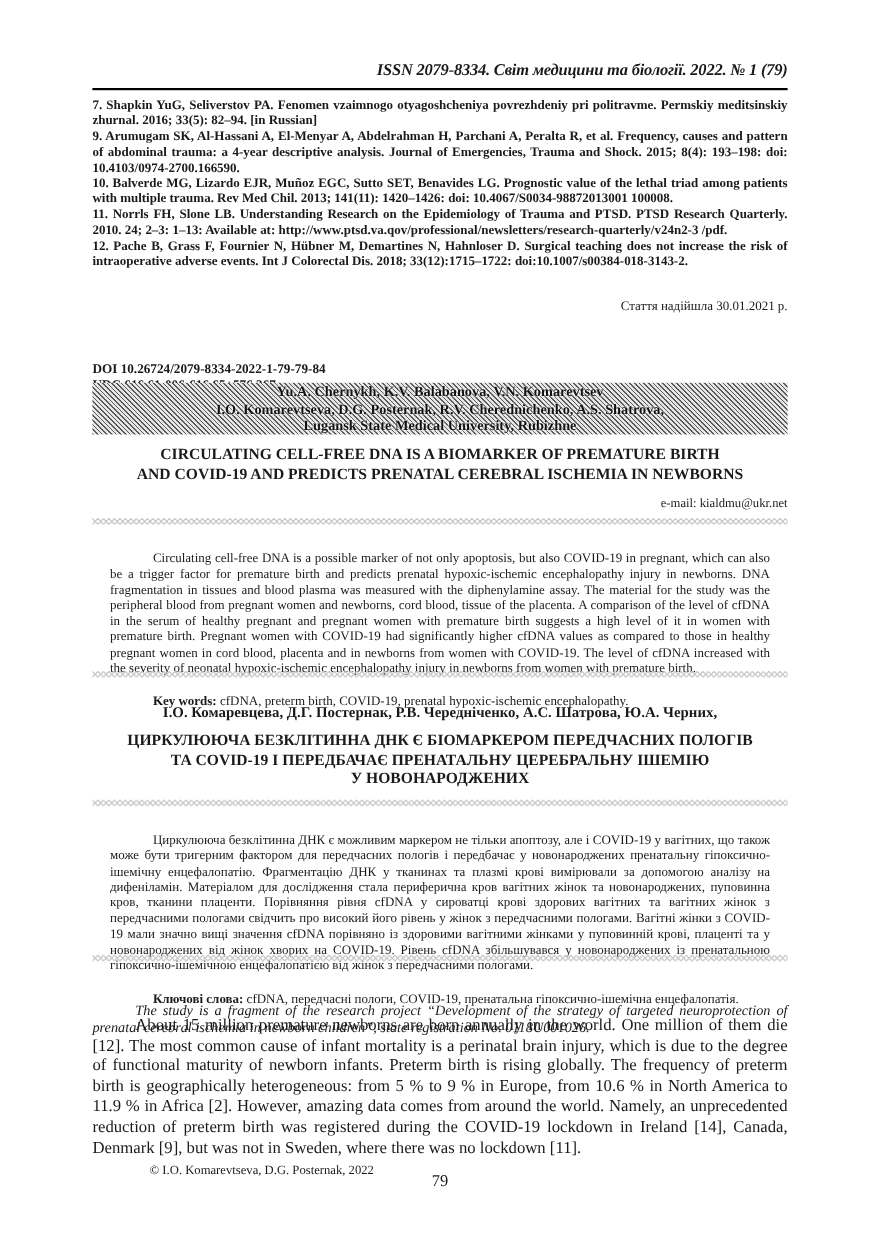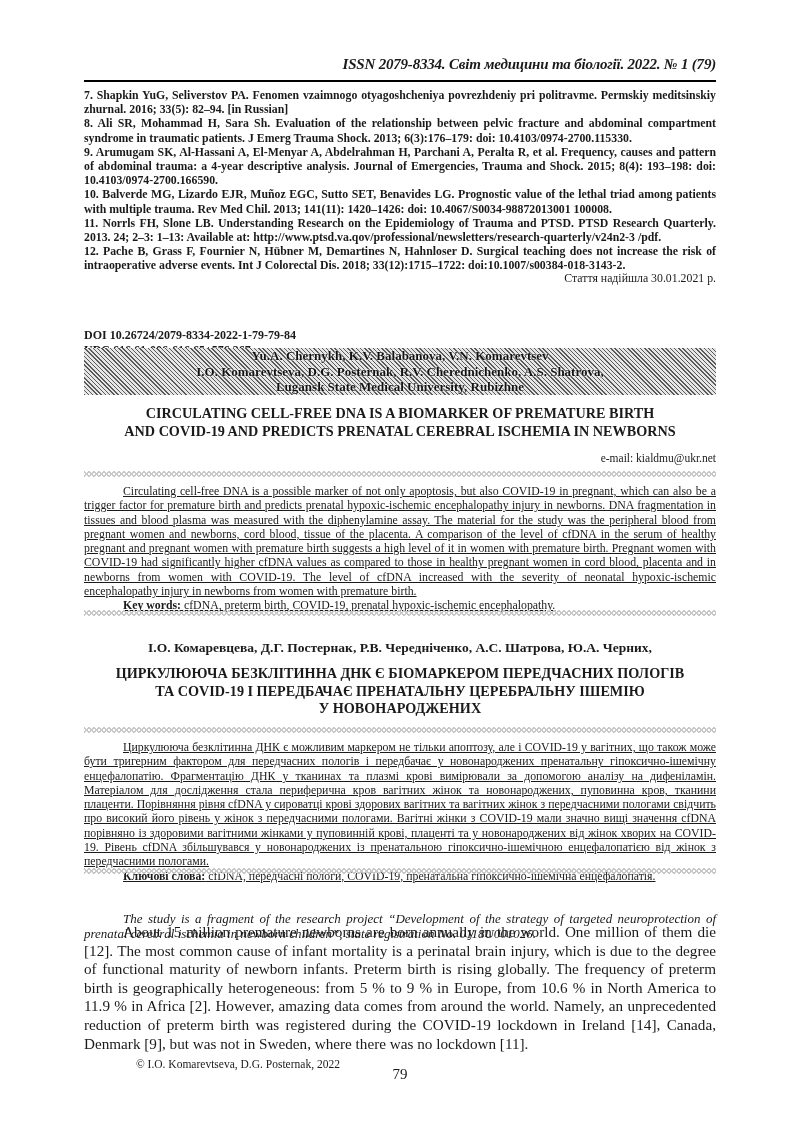--- a/index.html
+++ b/index.html
@@ -28,21 +28,21 @@
               font-weight: bold; font-size: 14.2px; line-height: 17.5px; }
 
   .email { position: absolute; top: 452px; right: 0; font-size: 11.5px; }
 
   .zigzag { position: absolute; left: 0; width: 632px; height: 6px;
             background-image: linear-gradient(135deg, transparent 45%, #c8c8c8 45%, #c8c8c8 60%, transparent 60%),
                               linear-gradient(45deg, transparent 45%, #c8c8c8 45%, #c8c8c8 60%, transparent 60%);
             background-size: 5px 6px; }
 
   .abstract { position: absolute; left: 0; width: 632px; font-size: 11.8px; line-height: 14.3px; text-align: justify; }
-  .abstract p { margin: 0; text-indent: 39px; text-decoration: underline; }
+  .abstract p { margin: 16px; text-indent: 39px; }
   .abstract .kw { text-indent: 39px; }
   .kw b { font-weight: bold; }
 
   .authors-ua { position: absolute; top: 639px; left: 0; width: 632px; text-align: center;
                 font-weight: bold; font-size: 13.5px; line-height: 17px; }
   .title-ua { position: absolute; top: 665px; left: 0; width: 632px; text-align: center;
               font-weight: bold; font-size: 14.2px; line-height: 17.5px; }
 
   .note { position: absolute; top: 882px; left: 0; width: 632px; font-style: italic; font-size: 13px; line-height: 14.5px; text-align: justify; margin-top: 30px; }
   .note p { margin: 0; text-indent: 39px; }
@@ -56,24 +56,23 @@
 </head>
 <body>
 
 <div class="page">
 
   <div class="header">ISSN 2079-8334. Світ медицини та біології. 2022. № 1 (79)</div>
   <div class="header-rule"></div>
 
   <div class="refs">
     <div>7. Shapkin YuG, Seliverstov PA. Fenomen vzaimnogo otyagoshcheniya povrezhdeniy pri politravme. Permskiy meditsinskiy zhurnal. 2016; 33(5): 82–94. [in Russian]</div>
-    <div>8. Ali SR, Mohammad H, Sara Sh. Evaluation of the relationship between pelvic fracture and abdominal compartment syndrome in traumatic patients. J Emerg Trauma Shock. 2013; 6(3):176–179: doi: 10.4103/0974-2700.115330.</div>
     <div>9. Arumugam SK, Al-Hassani A, El-Menyar A, Abdelrahman H, Parchani A, Peralta R,  et al. Frequency, causes and pattern of abdominal trauma: a 4-year descriptive analysis. Journal of Emergencies, Trauma and Shock. 2015; 8(4): 193–198: doi: 10.4103/0974-2700.166590.</div>
     <div>10. Balverde MG, Lizardo EJR, Muñoz EGC, Sutto SET, Benavides LG. Prognostic value of the lethal triad among patients with multiple trauma. Rev Med Chil. 2013; 141(11): 1420–1426: doi: 10.4067/S0034-98872013001 100008.</div>
-    <div>11. Norrls FH, Slone LB. Understanding Research on the Epidemiology of Trauma and PTSD. PTSD Research Quarterly. 2013. 24; 2–3: 1–13: Available at: http://www.ptsd.va.qov/professional/newsletters/research-quarterly/v24n2-3 /pdf.</div>
+    <div>11. Norrls FH, Slone LB. Understanding Research on the Epidemiology of Trauma and PTSD. PTSD Research Quarterly. 2010. 24; 2–3: 1–13: Available at: http://www.ptsd.va.qov/professional/newsletters/research-quarterly/v24n2-3 /pdf.</div>
     <div>12. Pache B, Grass F, Fournier N, Hübner M, Demartines N, Hahnloser D. Surgical teaching does not increase the risk of intraoperative adverse events. Int J Colorectal Dis. 2018; 33(12):1715–1722: doi:10.1007/s00384-018-3143-2.</div>
   </div>
 
   <div class="received">Стаття надійшла 30.01.2021 р.</div>
 
   <div class="doi">
     <div>DOI 10.26724/2079-8334-2022-1-79-79-84</div>
     <div>UDC 616.61-006:616.65+576.367</div>
   </div>
 

